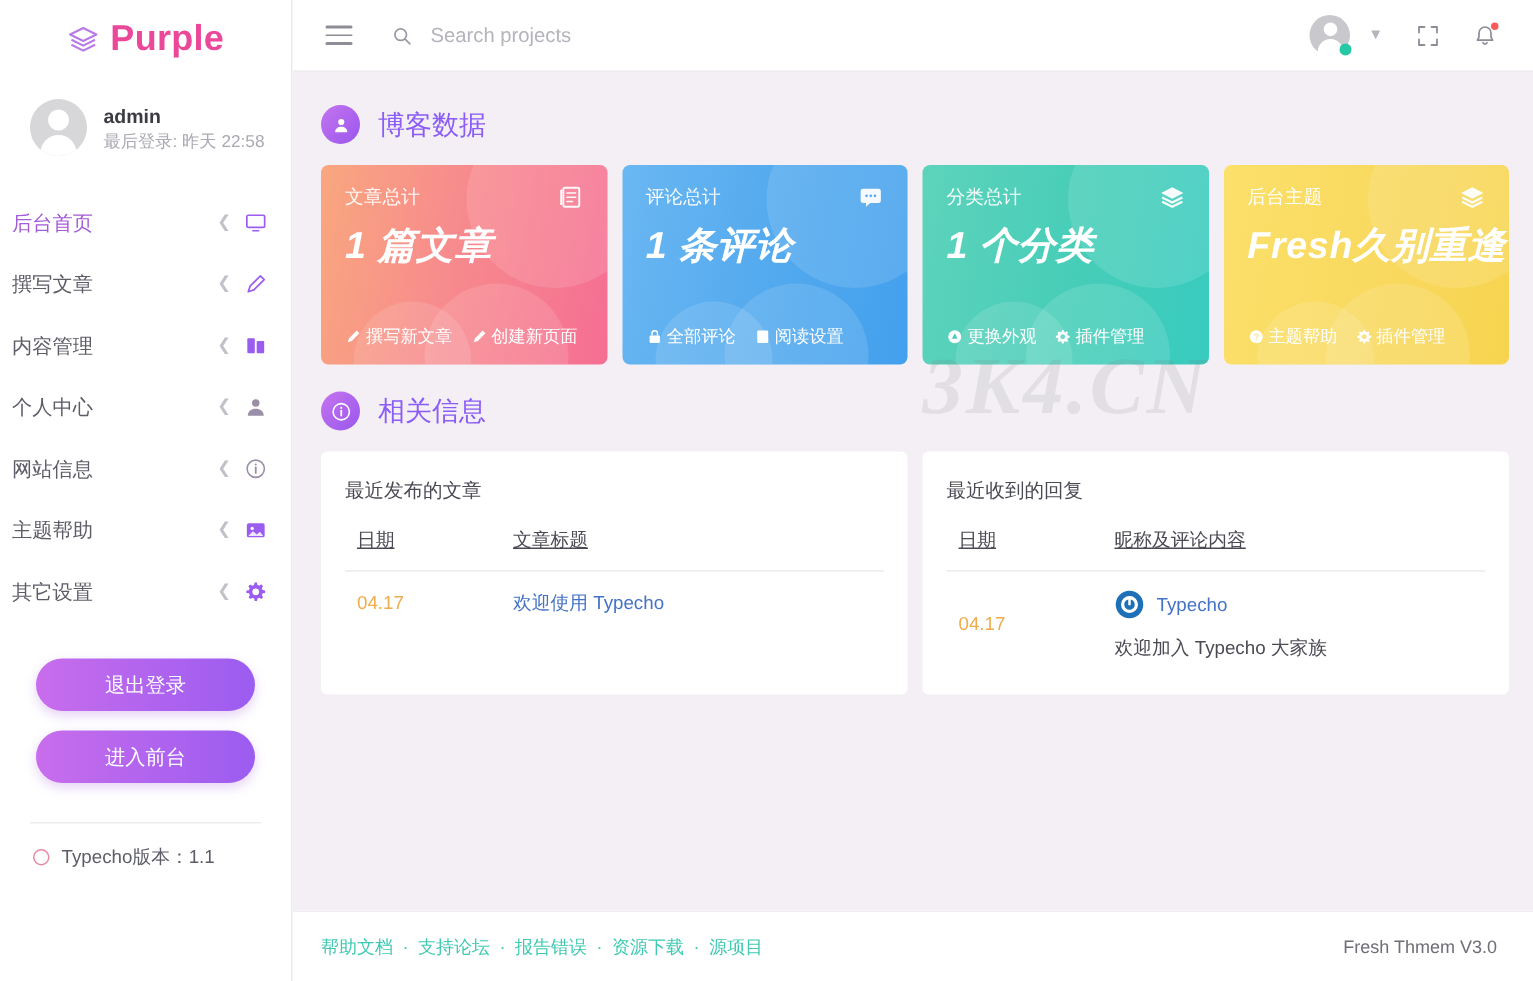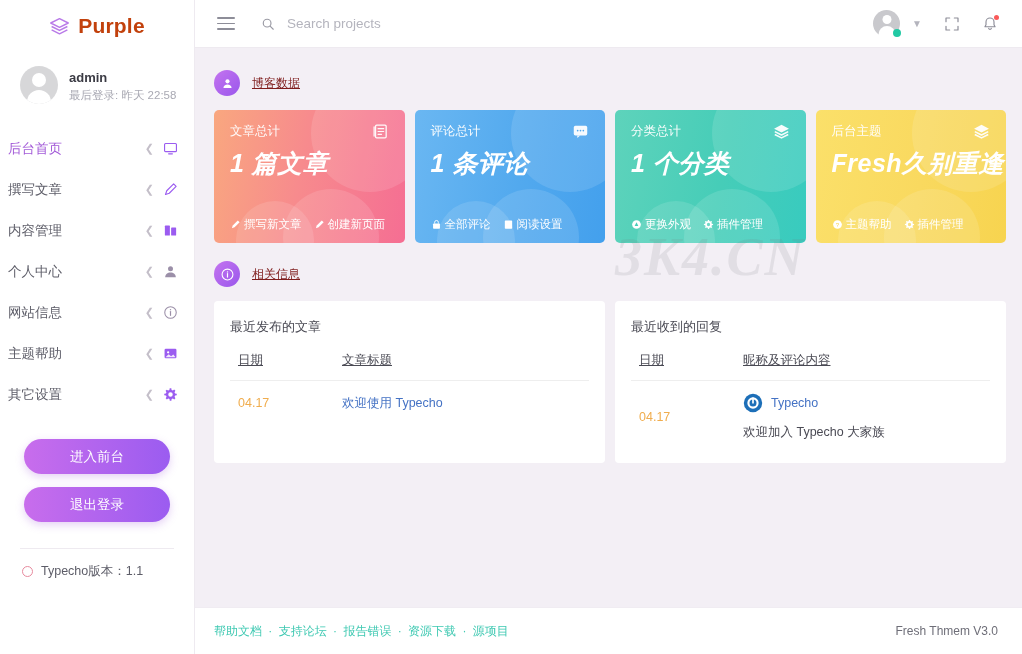--- a/index.html
+++ b/index.html
@@ -18,21 +18,21 @@
     border-right: 1px solid #eeeaf0;
     flex: 0 0 195px;
     position: relative;
   }
   .brand {
     height: 48px; display: flex; align-items: center; justify-content: center;
     gap: 8px; padding-top: 4px;
   }
   .brand-icon { display: block; }
   .brand-name {
-    font-size: 21px; font-weight: bold; color: #c2410c; letter-spacing: .2px;
+    font-size: 24px; font-weight: bold; color: #ec4899; letter-spacing: .2px;
   }
 
   .profile {
     display: flex; align-items: flex-end; gap: 11px;
     padding: 18px 0 16px 20px;
   }
   .avatar-lg {
     width: 38px; height: 38px; border-radius: 50%;
     background: #d7d7d9; flex: 0 0 38px;
     position: relative; overflow: hidden;
@@ -129,21 +129,21 @@
   .content {
     flex: 1; background: #f3eff5; padding: 22px 16px 0 19px;
     overflow: hidden; position: relative;
   }
   .section-head { display: flex; align-items: center; gap: 12px; margin-bottom: 14px; }
   .section-badge {
     width: 26px; height: 26px; border-radius: 50%;
     background: linear-gradient(135deg, #c474ef 0%, #9a57ec 100%);
     display: flex; align-items: center; justify-content: center; flex: 0 0 26px;
   }
-  .section-title { font-size: 12px; color: #7f1d1d; text-decoration: underline; }
+  .section-title { font-size: 18px; color: #8b5cf6; }
 
   .cards { display: flex; gap: 10px; }
   .card {
     flex: 1; height: 133px; border-radius: 5px; position: relative;
     overflow: hidden; padding: 13px 16px 0 16px; color: #ffffff; cursor: pointer;
   }
   .card.c1 { background: linear-gradient(100deg, #f9a77f 0%, #f78b8d 45%, #f56e93 100%); }
   .card.c2 { background: linear-gradient(100deg, #6ab7f2 0%, #52a9ee 55%, #43a0ed 100%); }
   .card.c3 { background: linear-gradient(100deg, #5ed3bb 0%, #46cdb8 55%, #38cbbf 100%); }
   .card.c4 { background: linear-gradient(100deg, #fbe06a 0%, #f9d95f 55%, #f7d44f 100%); }
@@ -282,22 +282,22 @@
       <div class="nav-item">
         <span class="nav-label">其它设置</span>
         <span class="nav-chevron">❮</span>
         <svg class="nav-icon" viewBox="0 0 24 24">
           <path d="M12 8.4A3.6 3.6 0 1 0 12 15.6 3.6 3.6 0 0 0 12 8.4z M10.7 2h2.6l.4 2.6 2 .9 2.2-1.4 1.9 1.9-1.4 2.2.9 2L22 10.7v2.6l-2.6.4-.9 2 1.4 2.2-1.9 1.9-2.2-1.4-2 .9-.4 2.6h-2.6l-.4-2.6-2-.9-2.2 1.4-1.9-1.9 1.4-2.2-.9-2L2 13.3v-2.6l2.6-.4.9-2L4.1 6.1 6 4.2l2.2 1.4 2-.9z" fill="#9b5cf0"></path>
         </svg>
       </div>
     </nav>
 
     <div class="side-actions">
+      <button class="pill">退出登录</button>
       <button class="pill">进入前台</button>
-      <button class="pill">退出登录</button>
     </div>
 
     <div class="side-divider"></div>
 
     <div class="version">
       <span class="version-dot"></span>
       <span>Typecho版本：1.1</span>
     </div>
   </aside>
 

